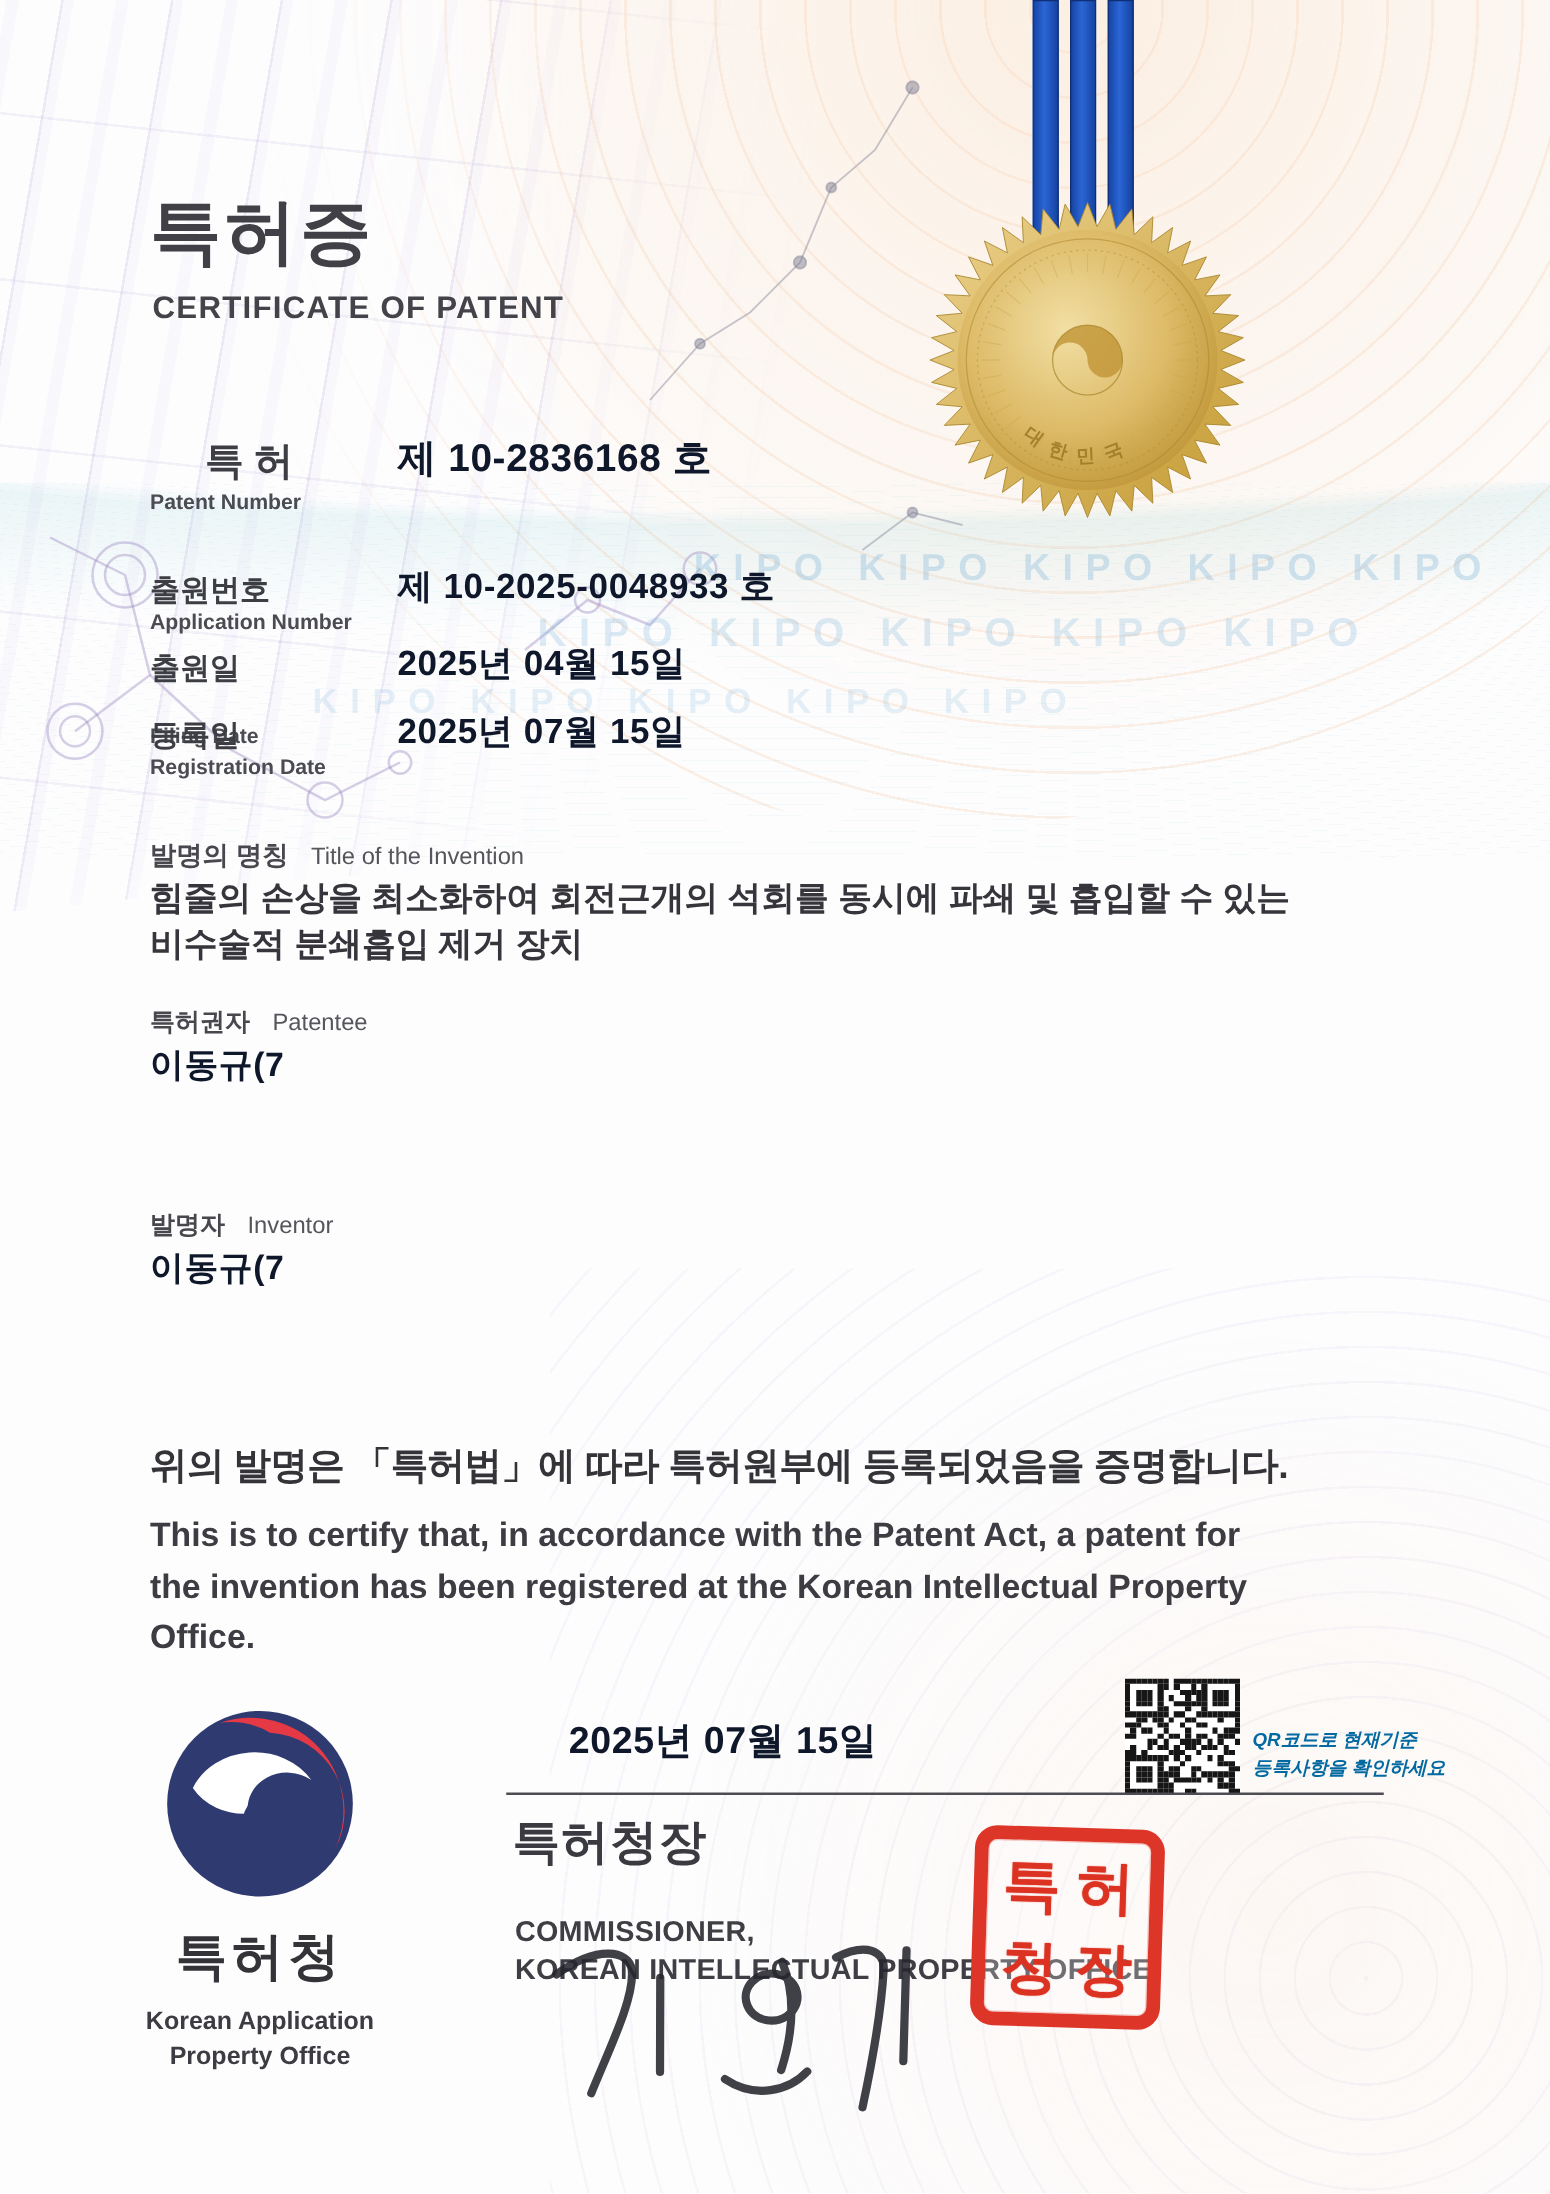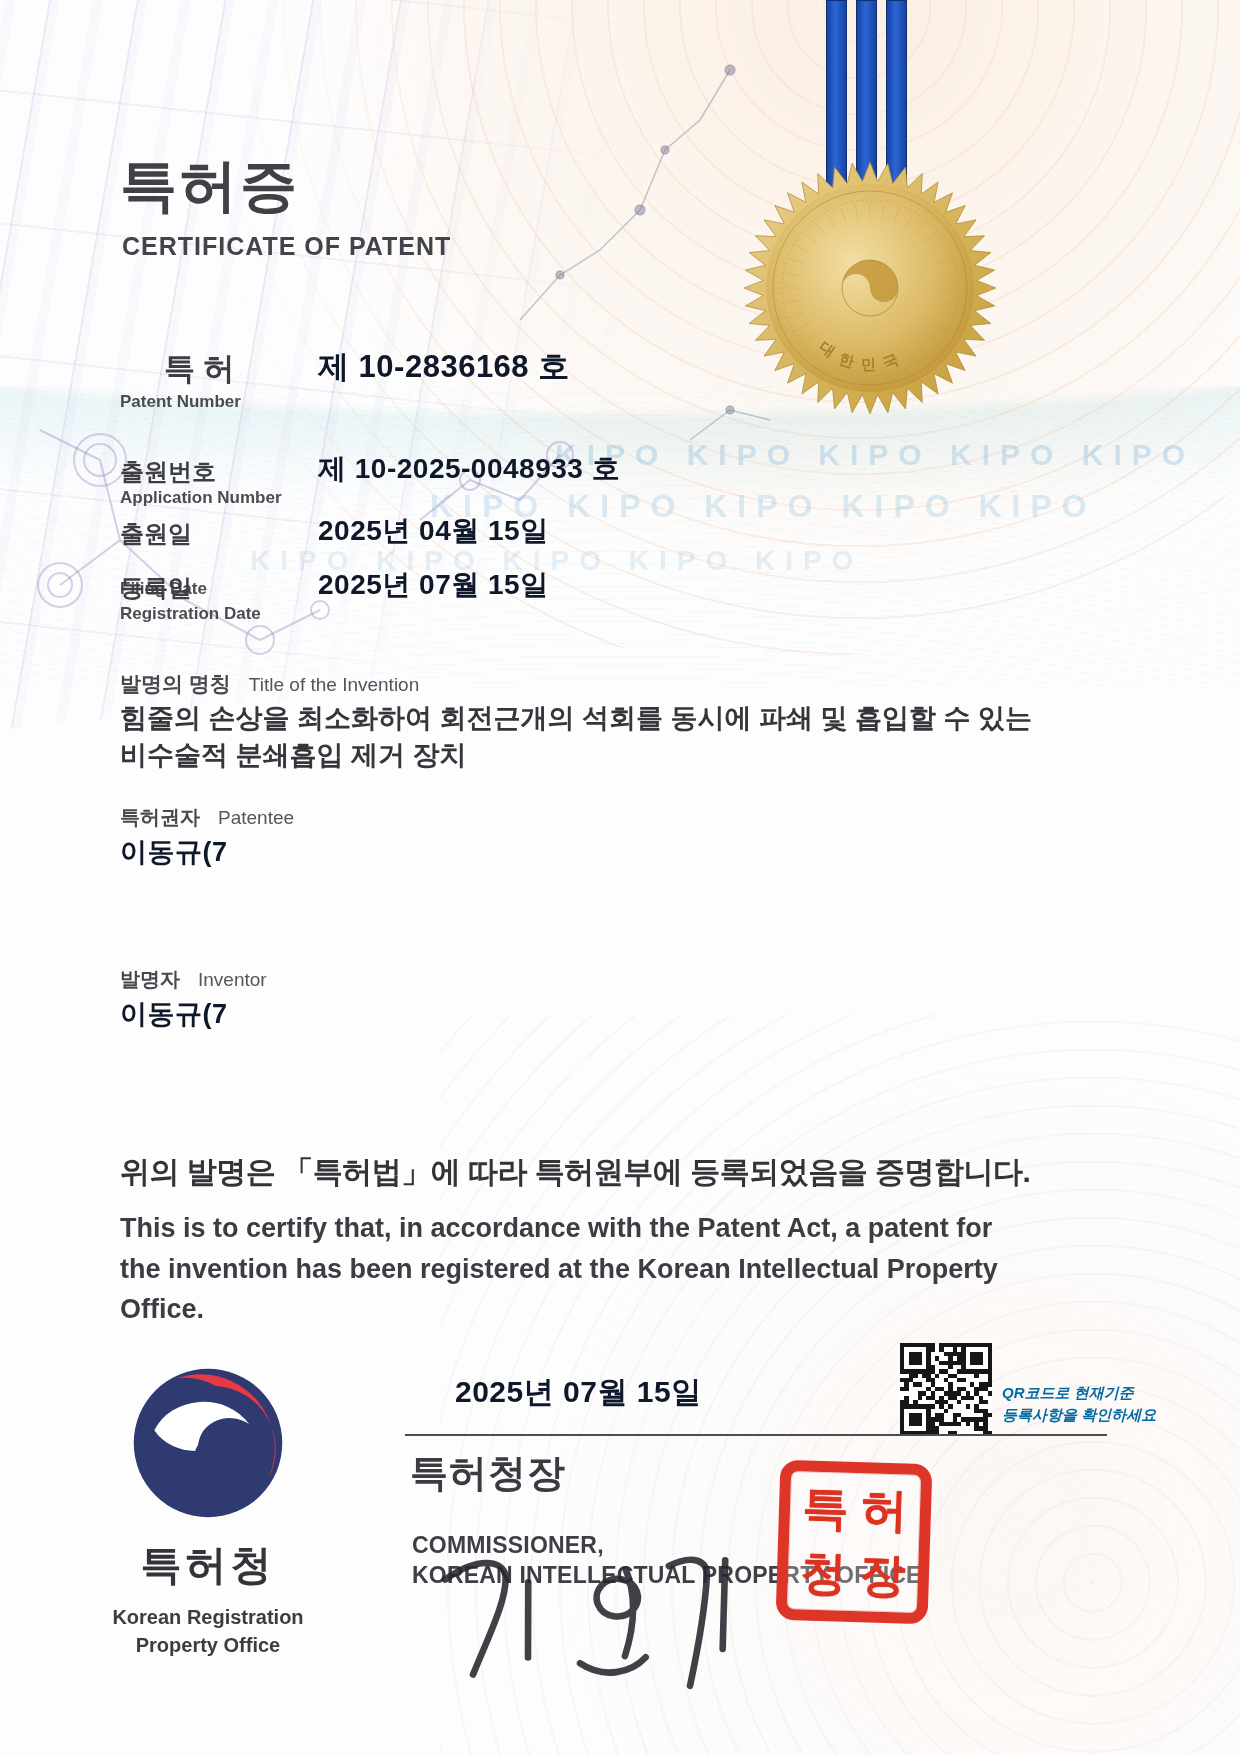--- a/index.html
+++ b/index.html
@@ -706,18 +706,18 @@
 
   <div class="abs office" style="left:108px; top:1364px; width:200px;">
     <svg width="158" height="158" viewBox="0 0 100 100">
       <circle cx="50" cy="50" r="47" fill="#2e3a70"></circle>
       <path d="M30,9 A47,47 0 0 1 88,73 A40,40 0 0 0 55,14 A40,40 0 0 0 30,9 Z" fill="#e63946"></path>
       <path d="M16,42 A34,30 0 0 1 76,38 A20,18 0 0 0 44,55 A30,26 0 0 1 16,42 Z" fill="#ffffff"></path>
       <circle cx="57" cy="60" r="16" fill="#2e3a70"></circle>
     </svg>
     <div class="office-ko">특허청</div>
     <div class="office-en">
-      <div>Korean Registration</div>
+      <div>Korean Application</div>
       <div>Property Office</div>
     </div>
   </div>
 
 </div>
 
 </body></html>

